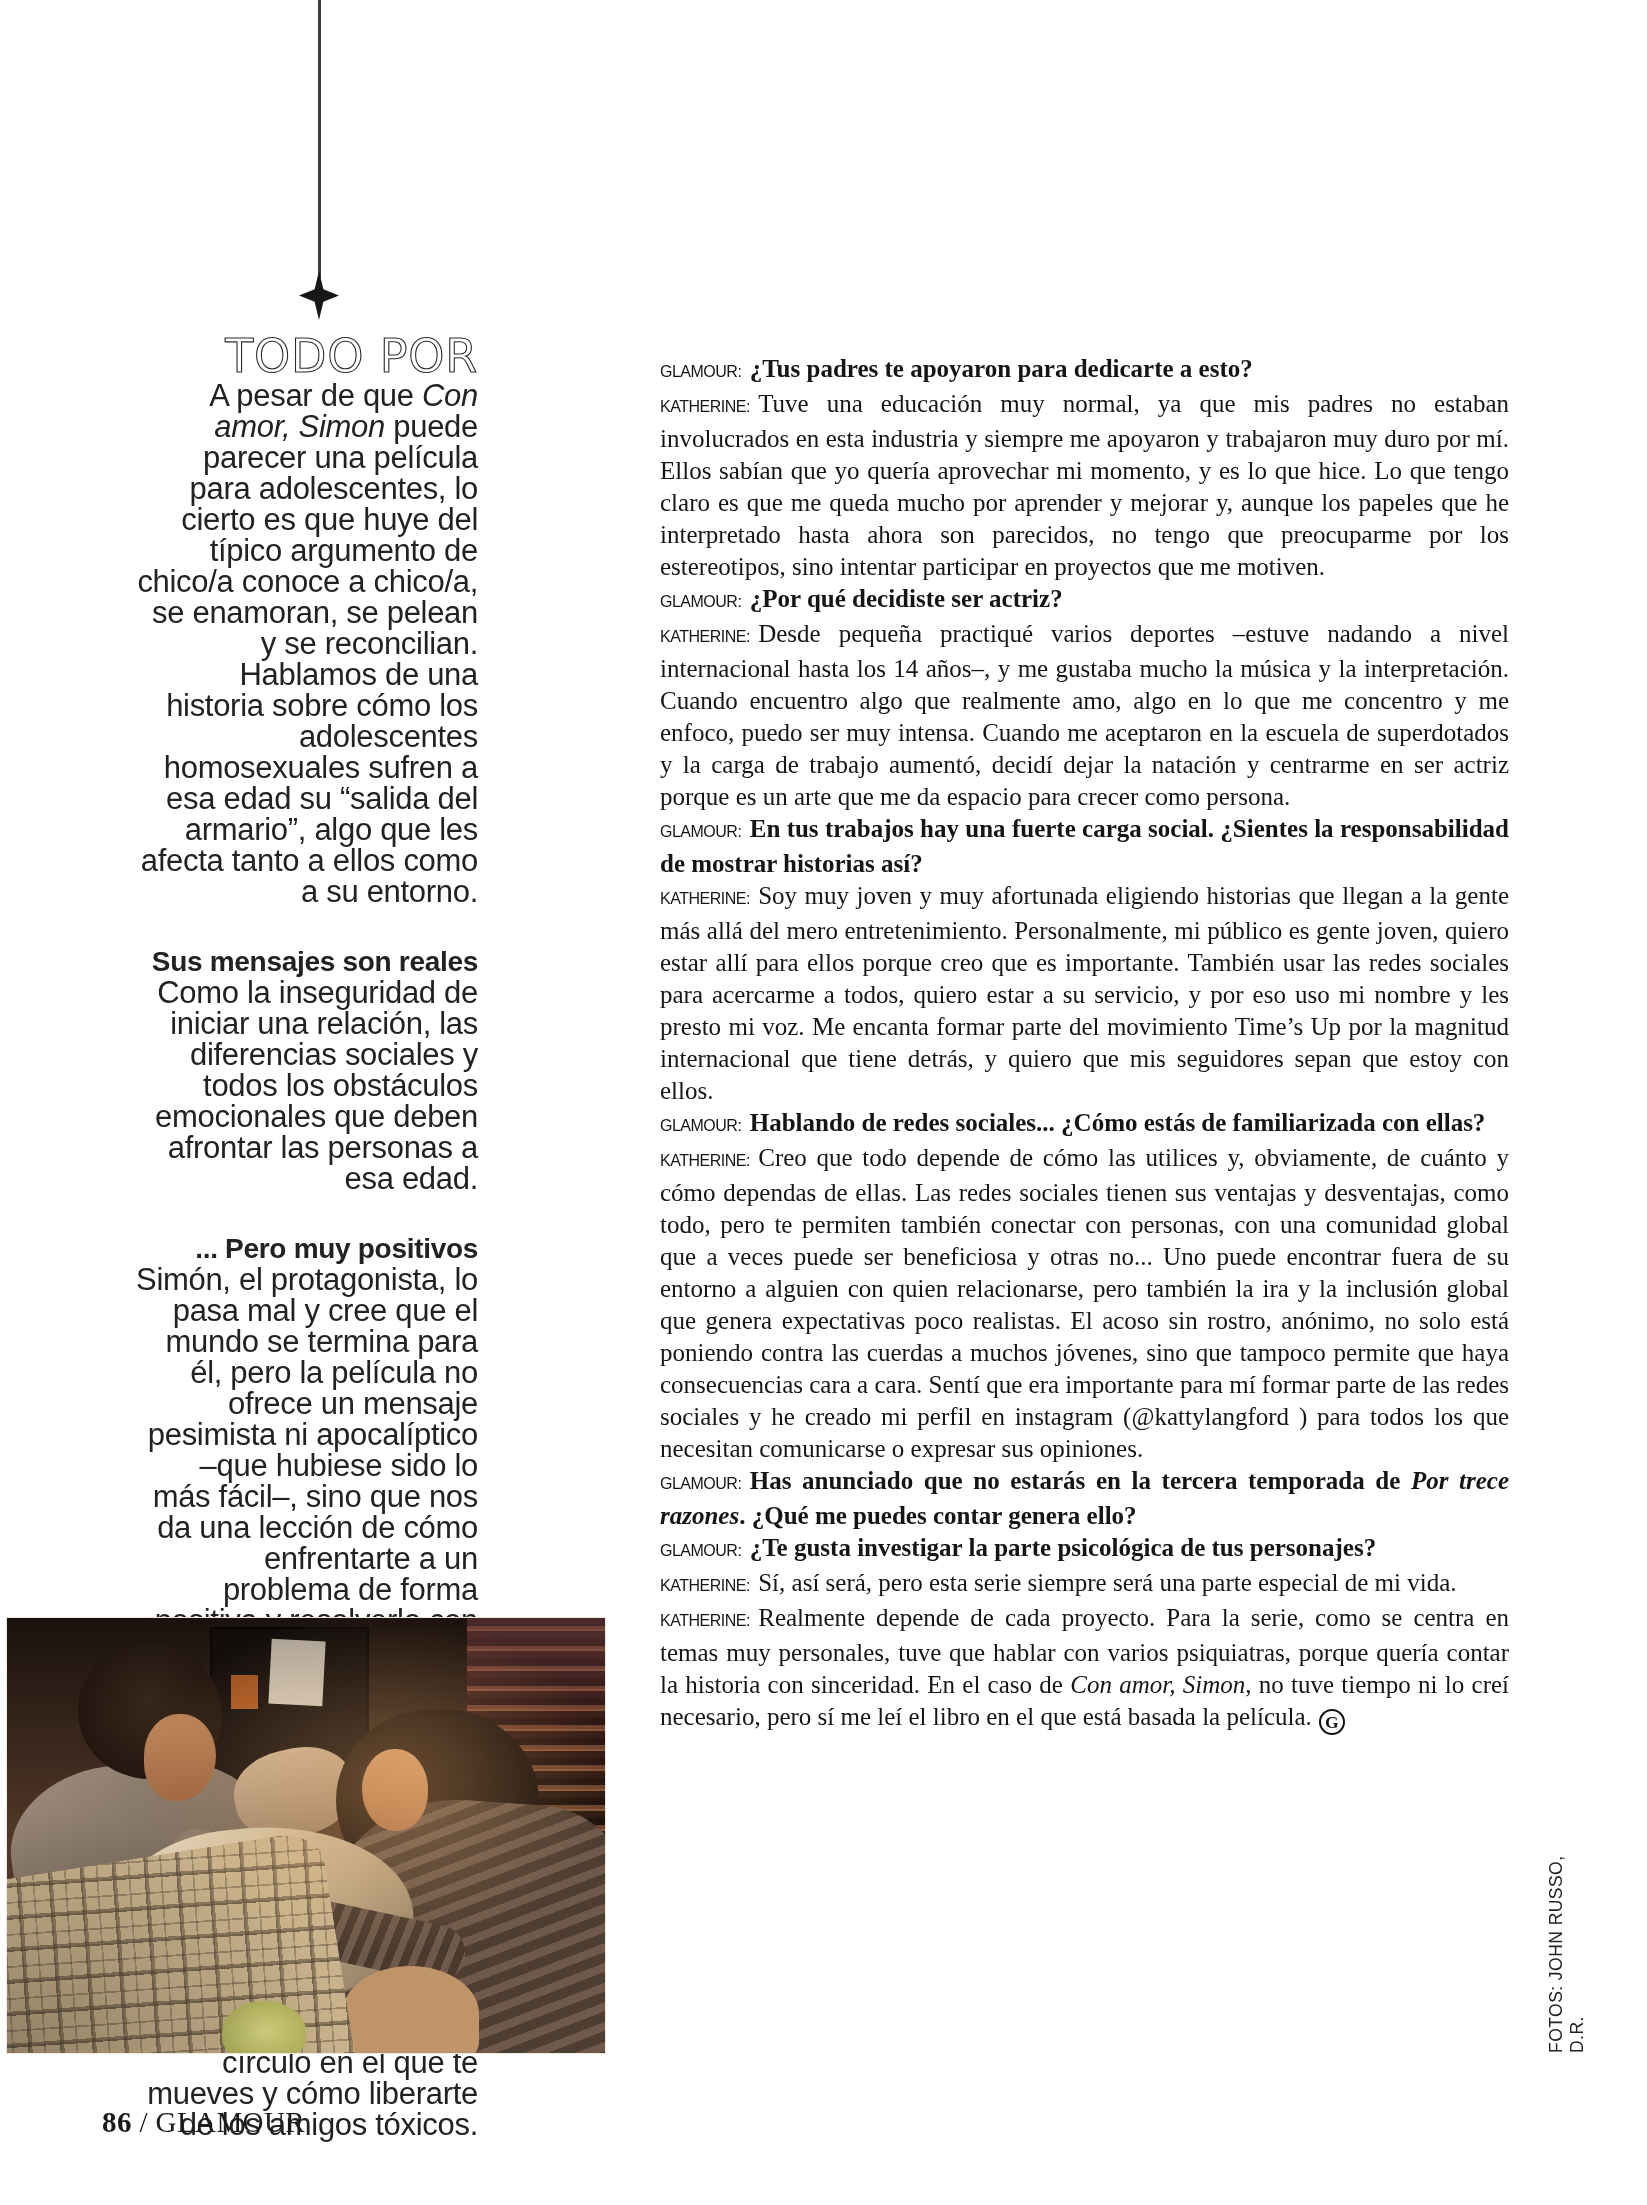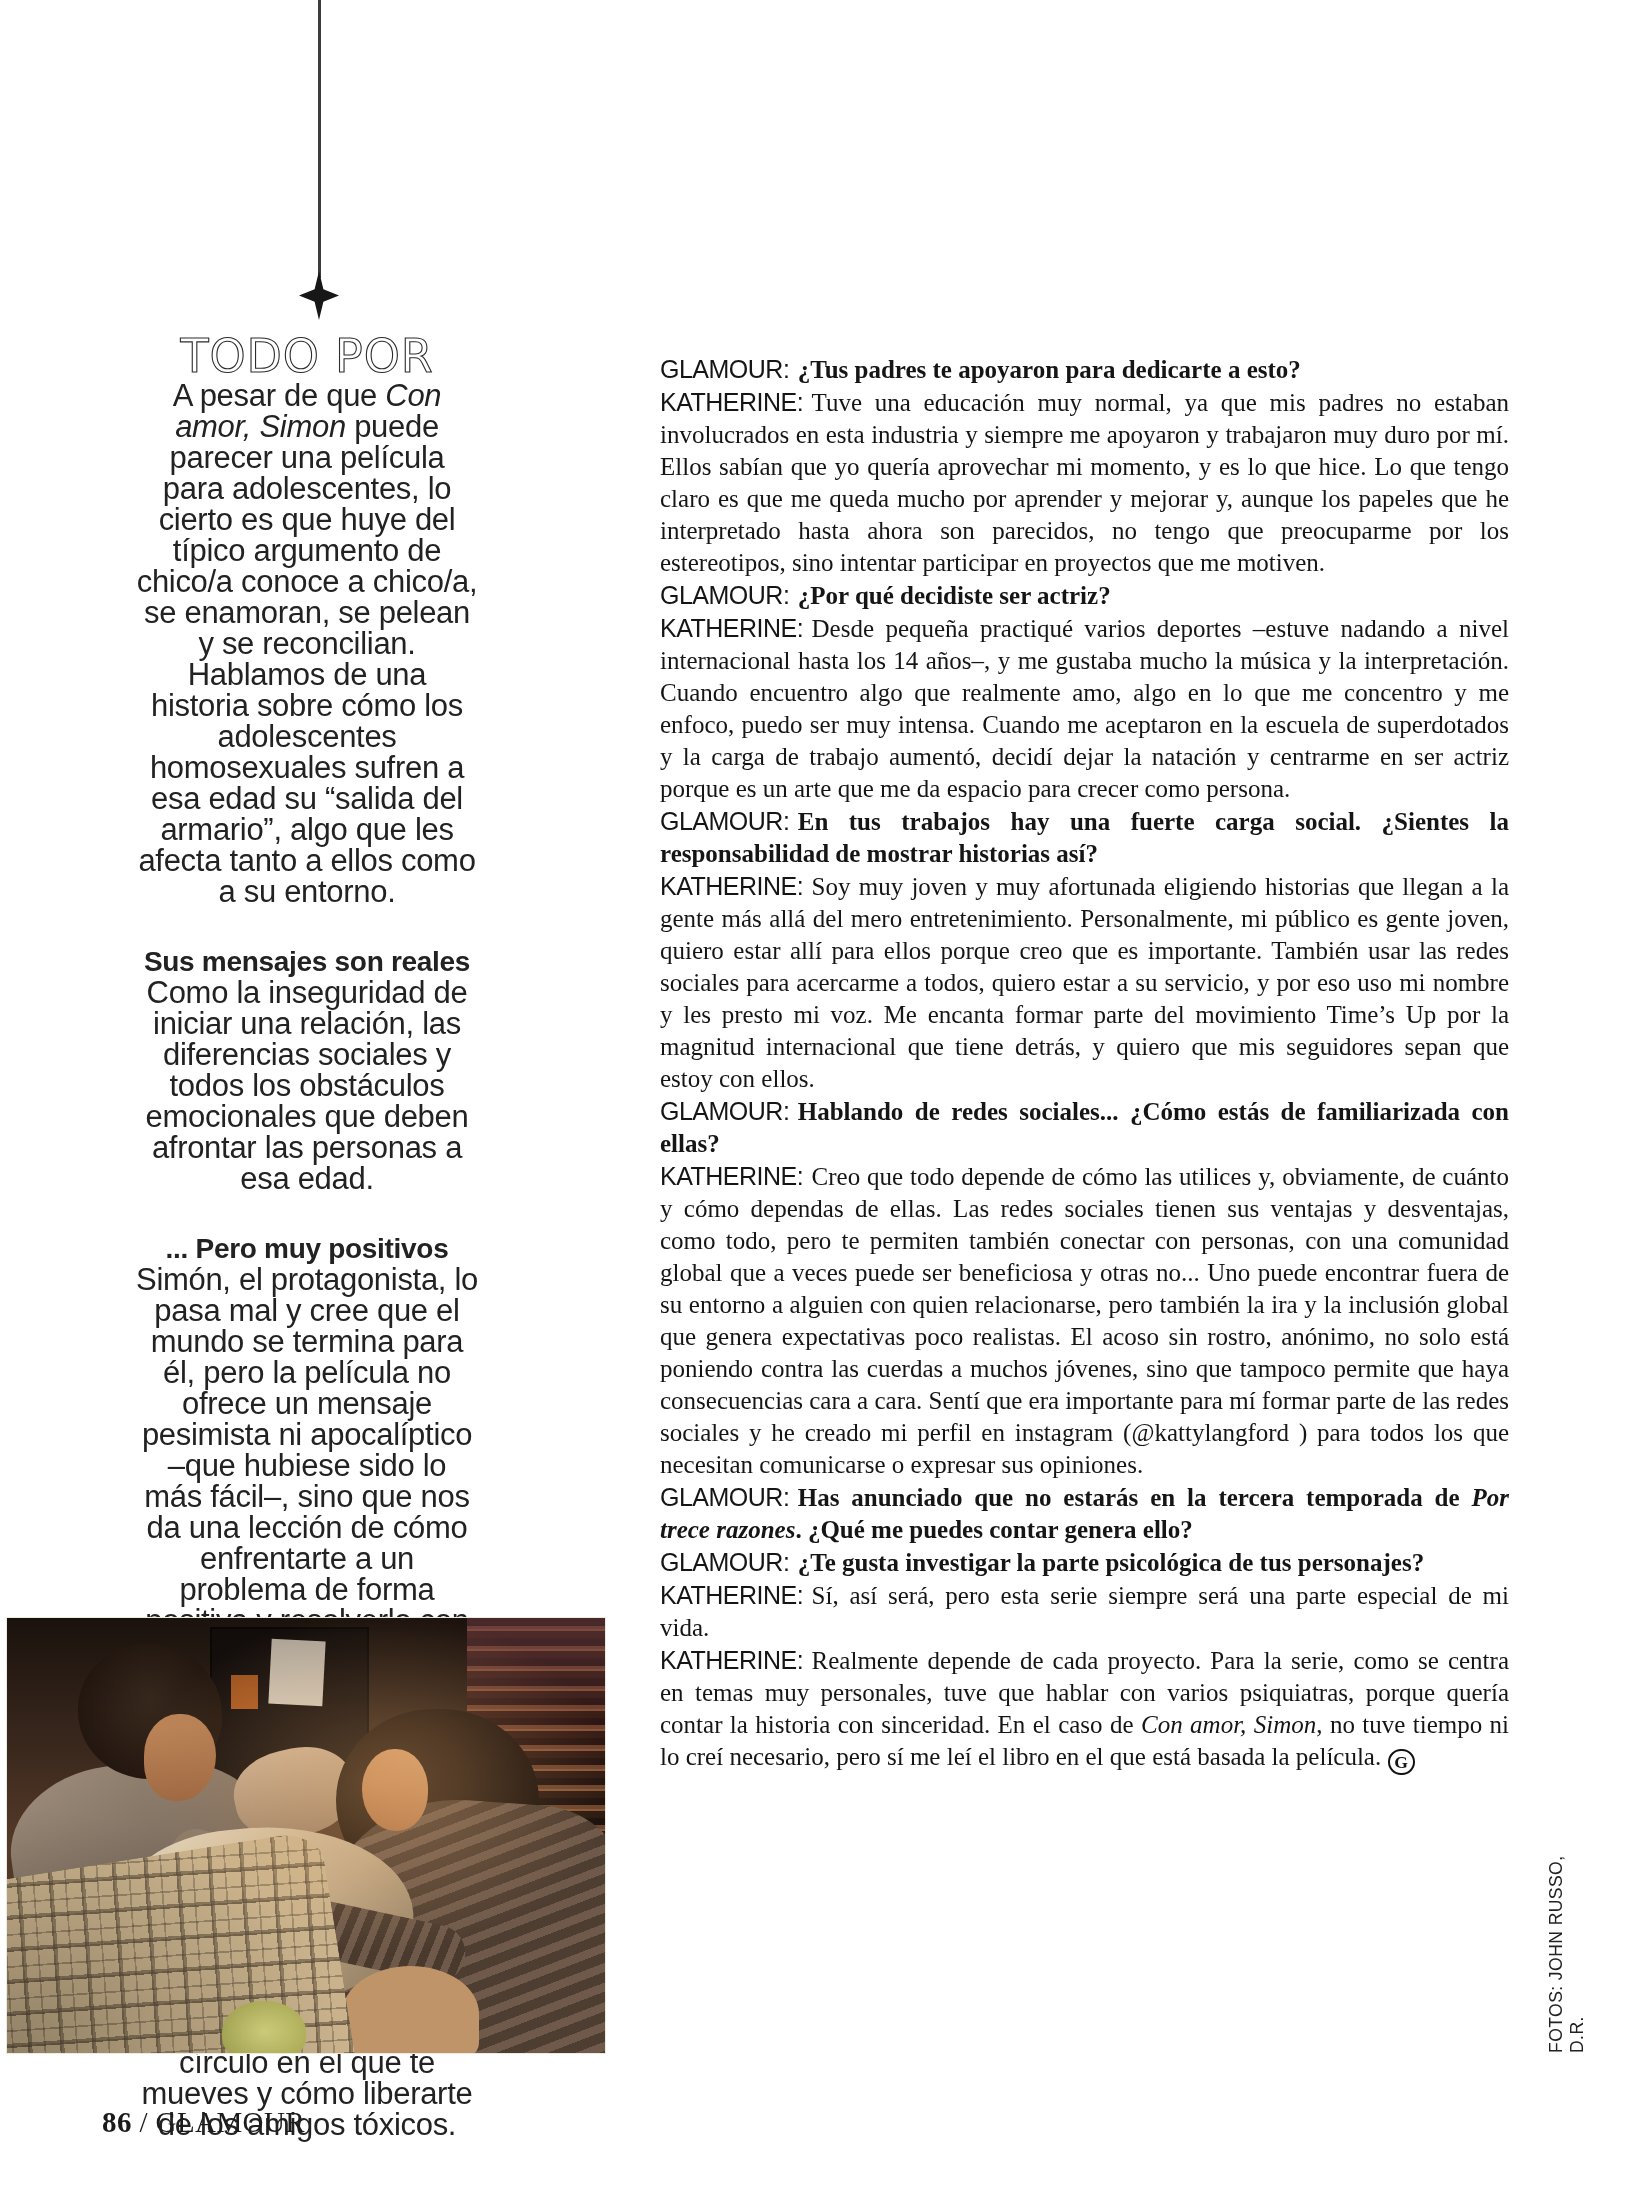--- a/index.html
+++ b/index.html
@@ -5,37 +5,37 @@
   html,body{margin:0;padding:0;background:#ffffff;}
   #page{position:relative;width:1648px;height:2205px;background:#ffffff;overflow:hidden;
         font-family:"Liberation Serif",serif;color:#1b1b1b;}
 
   
   .rule-line{position:absolute;left:318px;top:0;width:2.5px;height:278px;background:#3d3d3d;}
   .sparkle{position:absolute;left:299px;top:271px;width:40px;height:49px;background:#171717;
            clip-path:polygon(50% 0%,61% 37%,100% 50%,61% 63%,50% 100%,39% 63%,0% 50%,39% 37%);}
 
   
-  .leftcol{position:absolute;left:136px;top:333px;width:342px;text-align:center;
+  .leftcol{position:absolute;left:136px;top:333px;width:342px;text-align:right;
            font-family:"Liberation Sans",sans-serif;color:#222;}
   .t1{font-family:"DejaVu Sans",sans-serif;font-size:46px;line-height:1.02;letter-spacing:0.8px;
       color:transparent;-webkit-text-stroke:1.1px #2c2c2c;}
   .t2{font-family:"DejaVu Sans",sans-serif;font-size:65px;line-height:.98;letter-spacing:2.5px;
       color:transparent;-webkit-text-stroke:1.2px #2c2c2c;margin-bottom:14.2px;}
   @supports not (-webkit-text-stroke:1px #000){.t1,.t2{color:#3a3a3a;}}
   .lc-body{font-size:31px;line-height:31px;letter-spacing:-0.3px;}
   .lc-sec{margin-top:39px;}
   .lc-h{font-size:28px;font-weight:bold;line-height:31px;letter-spacing:-0.3px;}
   .it{font-style:italic;}
 
   
   .rcol{position:absolute;left:660px;top:353px;width:849px;text-align:justify;
         font-size:25px;line-height:32px;color:#151515;}
   .rcol p{margin:0;}
-  .speaker{font-family:"Liberation Sans",sans-serif;font-size:25px;letter-spacing:-0.5px;
+  .speaker{font-family:"Liberation Sans",sans-serif;font-size:16px;letter-spacing:-0.5px;
            margin-right:8.4px;}
   .q{font-weight:bold;}
   .endg{display:inline-block;width:22.6px;height:22.6px;line-height:22.6px;border:2.5px solid #111;
         border-radius:50%;text-align:center;font-weight:bold;font-size:17.6px;margin-left:6.7px;
         vertical-align:-2.5px;font-style:normal;}
 
   
   #photo{position:absolute;left:6.7px;top:1618px;width:598px;height:435px;overflow:hidden;
          background:linear-gradient(165deg,#33241b 0%,#4a3324 30%,#6b4a32 62%,#7d563a 100%);
          outline:0.8px solid #eceade;}

